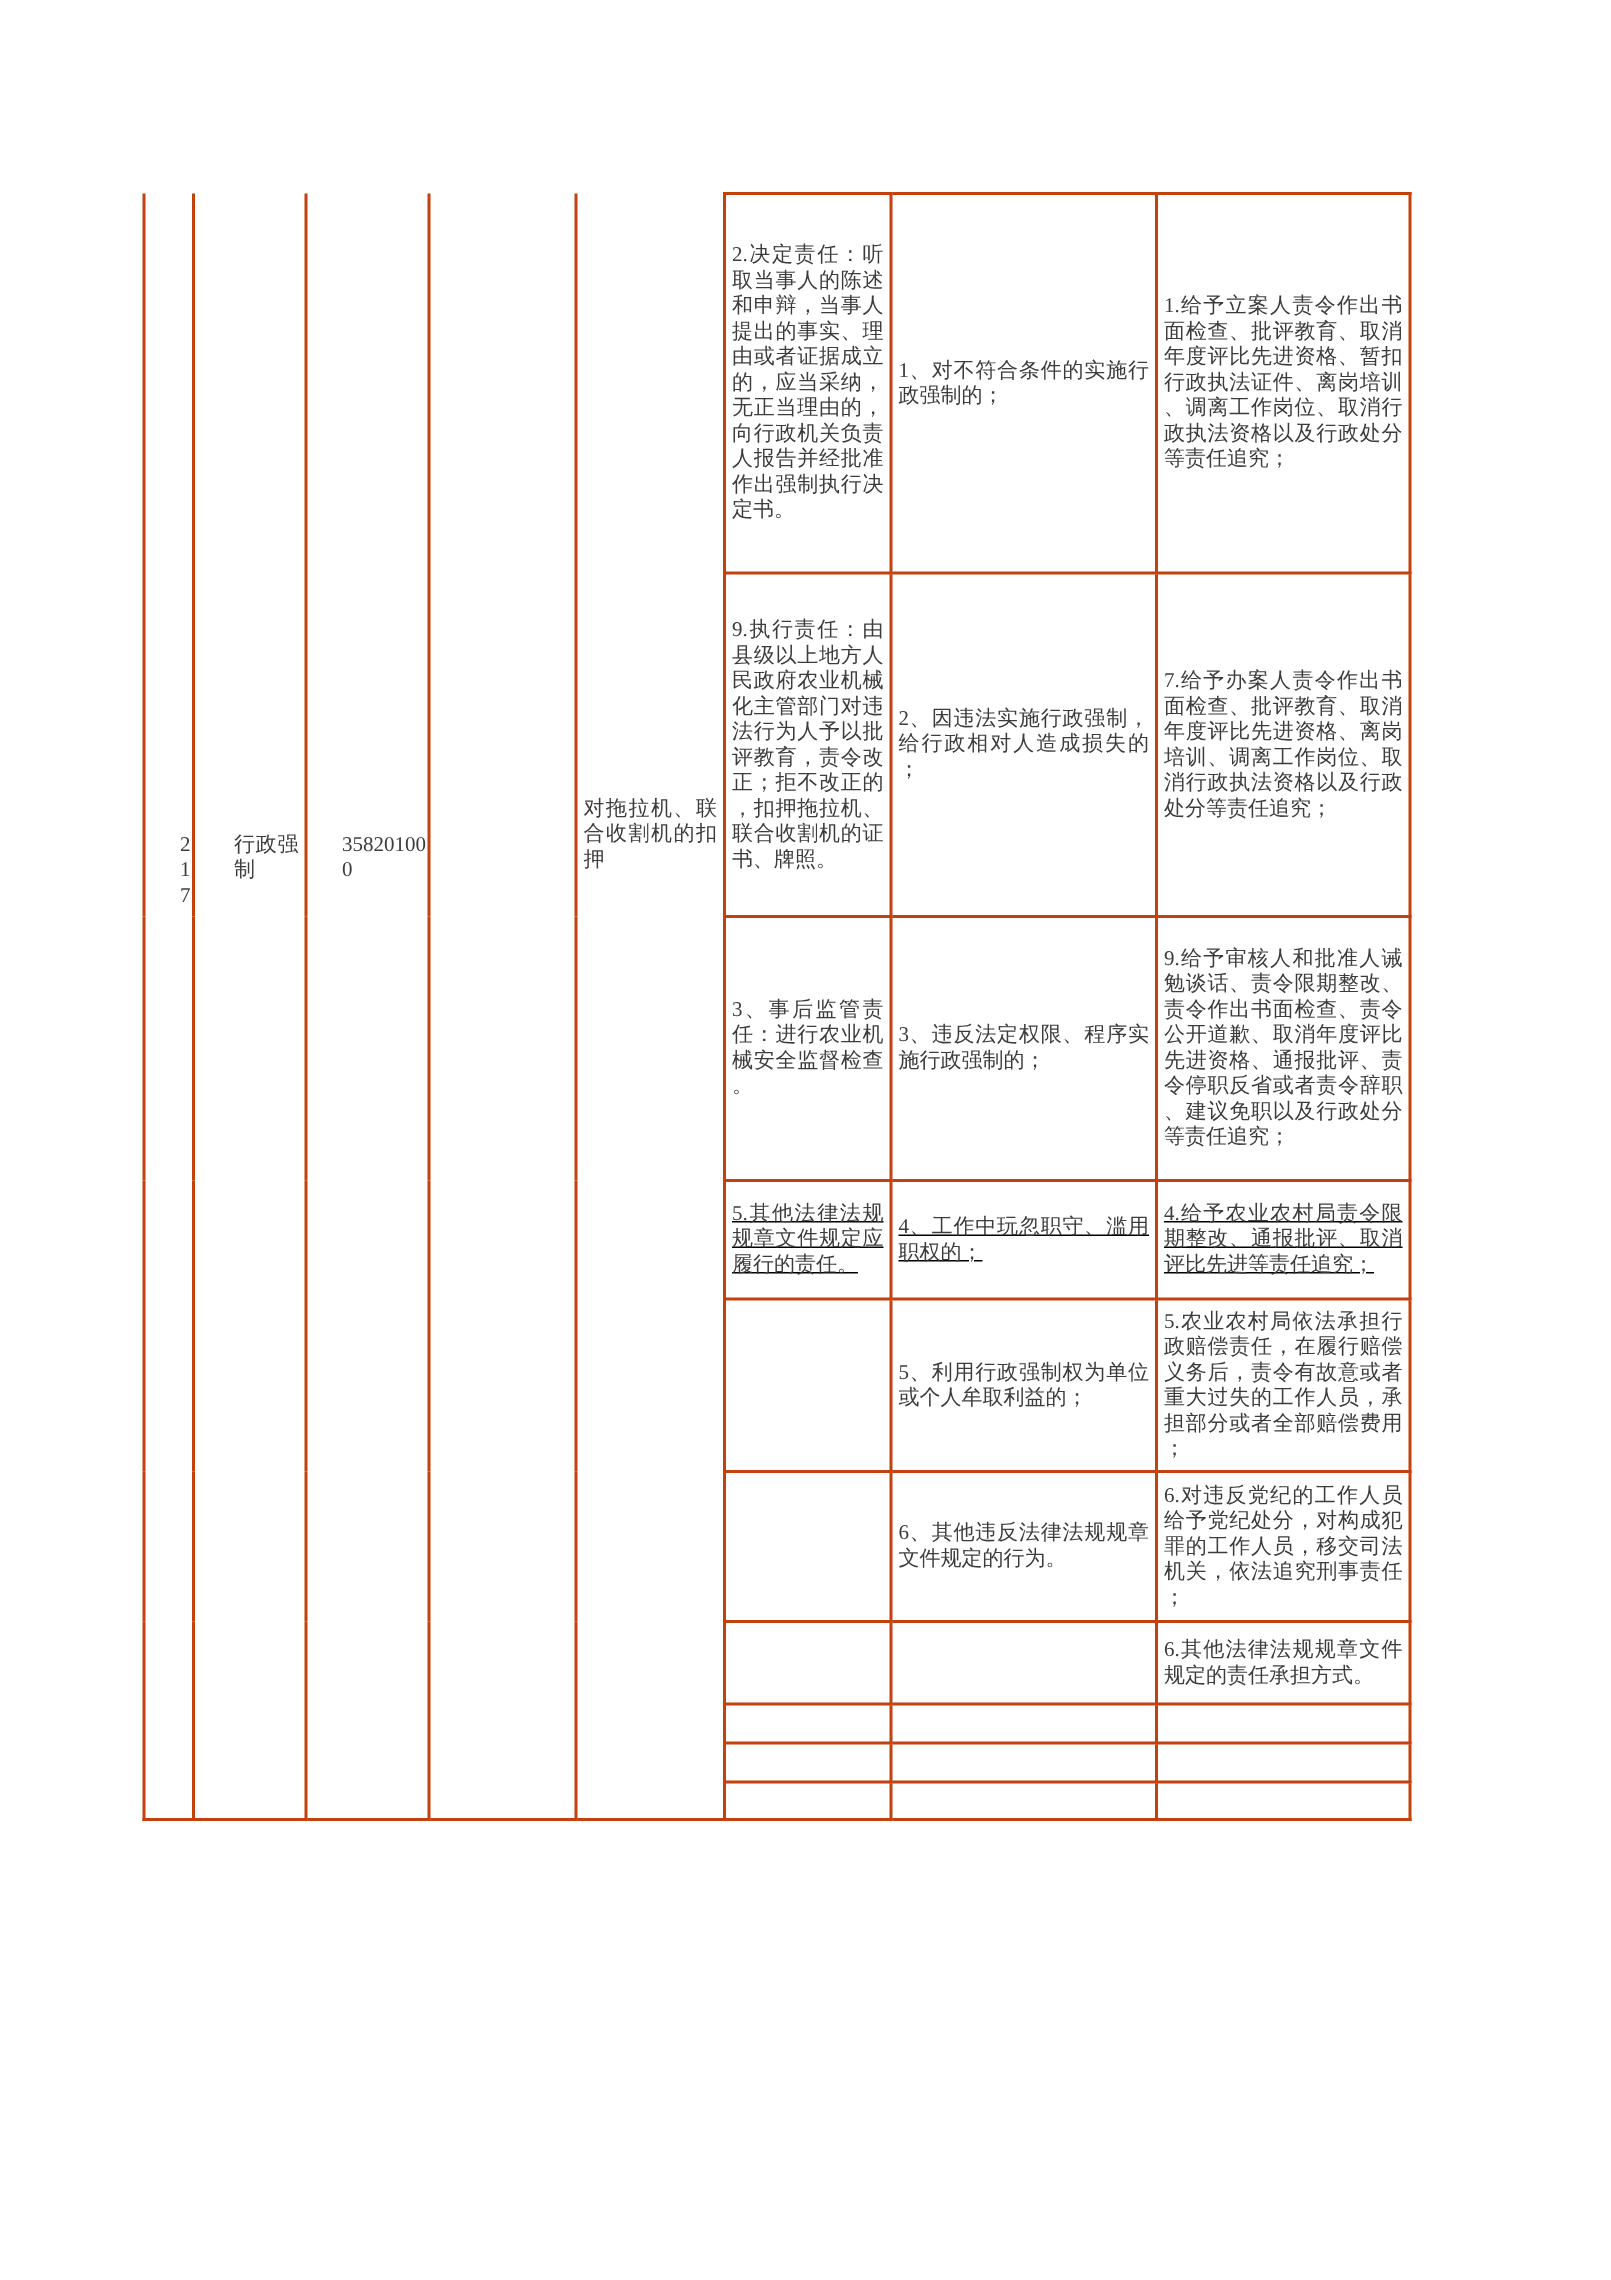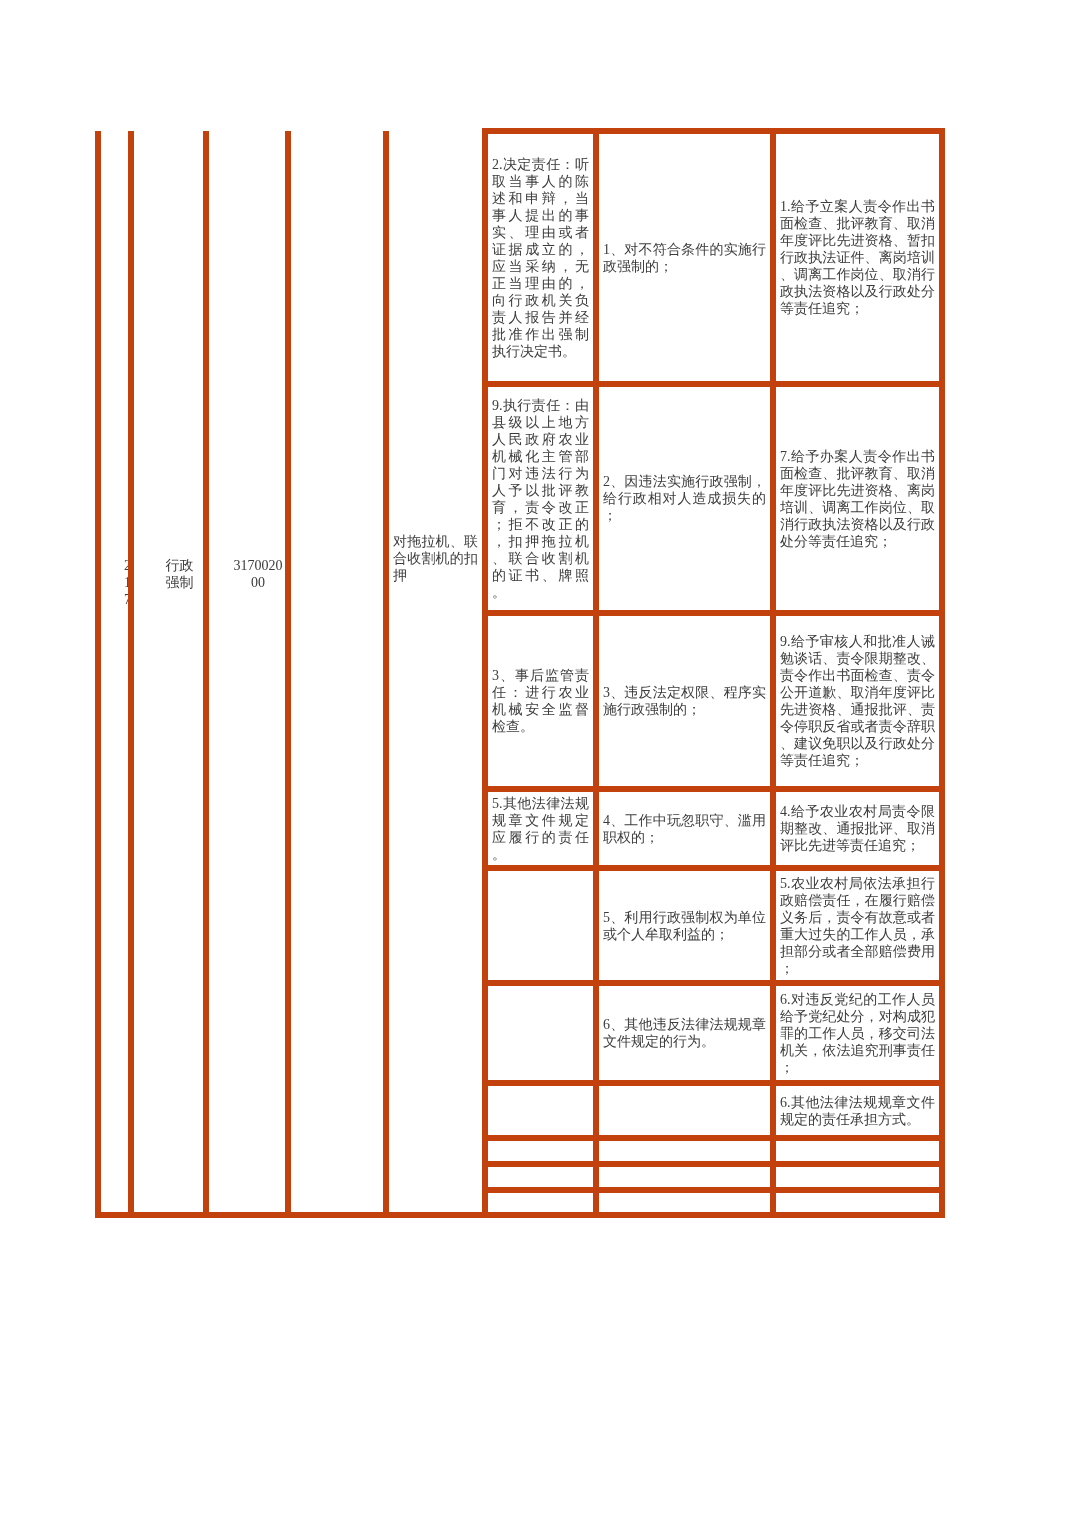--- a/index.html
+++ b/index.html
@@ -15,52 +15,51 @@
   }
   table.duty-table {
     position: absolute;
     left: 95px;
     top: 128px;
     width: 844px;
     border-collapse: collapse;
     table-layout: fixed;
   }
   td {
-    border: 6px solid #c2410c;
+    border: 2px solid #c2410c;
     padding: 2px 4px;
     vertical-align: middle;
     font-size: 14px;
     line-height: 17px;
     color: #3c3c3c;
     text-align: justify;
     text-justify: inter-character;
     word-break: break-all;
     line-break: anywhere;
     overflow: hidden;
   }
   
   td.no-top {
     border-top: none;
     vertical-align: top;
   }
   td.tight { padding-left: 1px; padding-right: 1px; }
   .shift-single {
     margin-top: 424px;
-    text-align: center;
     padding-left: 22px;
   }
   .shift-item {
     margin-top: 400px;
     text-align: justify;
     text-justify: inter-character;
   }
   tr.r1  { height: 253px; }
   tr.r2  { height: 229px; }
   tr.r3  { height: 176px; }
-  tr.r4  { height: 79px;  }
+  tr.r4  { height: 79px; text-decoration: underline;  }
   tr.r5  { height: 115px; }
   tr.r6  { height: 100px; }
   tr.r7  { height: 55px;  }
   tr.r8  { height: 26px;  }
   tr.r9  { height: 26px;  }
   tr.r10 { height: 25px;  }
 </style>
 </head>
 <body>
 
@@ -77,21 +76,21 @@
   </colgroup>
   <tbody>
       <tr class="r1">
     <td rowspan="10" class="no-top tight">
       <div class="shift-single">217</div>
     </td>
     <td rowspan="10" class="no-top">
       <div class="shift-single">行政强制</div>
     </td>
     <td rowspan="10" class="no-top tight">
-      <div class="shift-single">317002000</div>
+      <div class="shift-single">358201000</div>
     </td>
     <td rowspan="10" class="no-top">
       <div></div>
     </td>
     <td rowspan="10" class="no-top">
       <div class="shift-item">对拖拉机、联合收割机的扣押</div>
     </td>
     <td>2.决定责任：听取当事人的陈述和申辩，当事人提出的事实、理由或者证据成立的，应当采纳，无正当理由的，向行政机关负责人报告并经批准作出强制执行决定书。</td>
     <td>1、对不符合条件的实施行政强制的；</td>
     <td>1.给予立案人责令作出书面检查、批评教育、取消年度评比先进资格、暂扣行政执法证件、离岗培训、调离工作岗位、取消行政执法资格以及行政处分等责任追究；</td>

